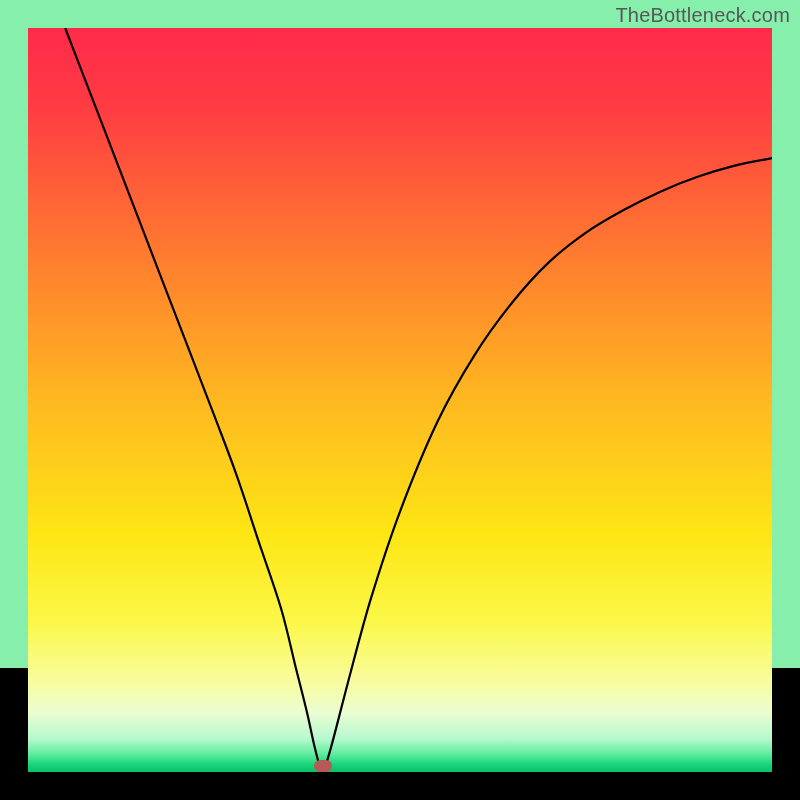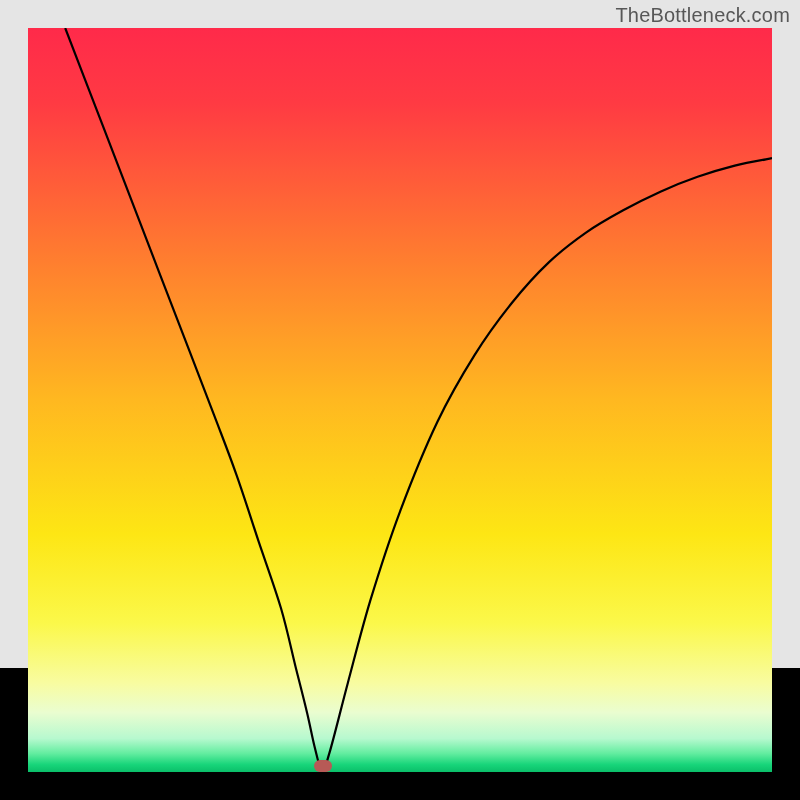--- a/index.html
+++ b/index.html
@@ -8,21 +8,21 @@
     width: 800px;
     height: 800px;
     overflow: hidden;
     background: #000;
     font-family: Arial, Helvetica, sans-serif;
   }
   .frame {
     position: relative;
     width: 800px;
     height: 668px;
-    background: #e5e5e5;
+    background: #86efac;
   }
   .plot-area {
     position: absolute;
     left: 28px;
     top: 28px;
     width: 744px;
     height: 744px;
     overflow: hidden;
   }
   .gradient {

